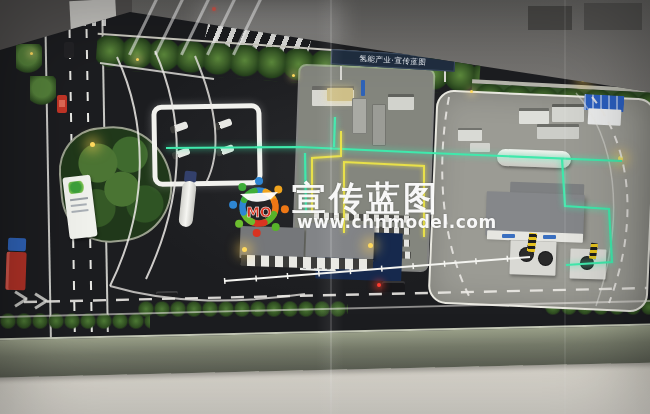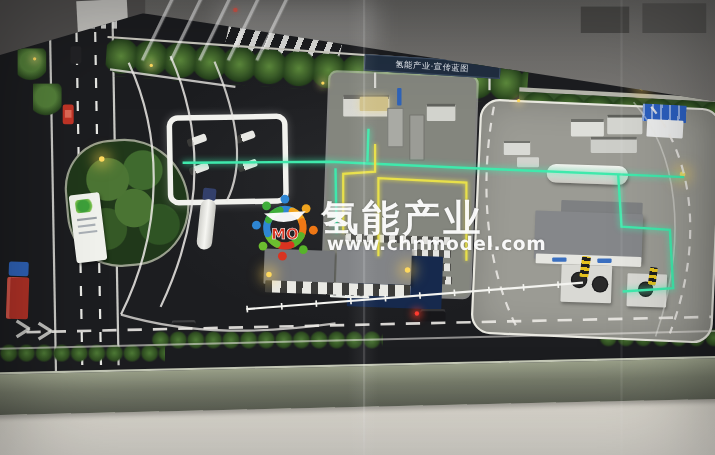--- a/index.html
+++ b/index.html
@@ -280,17 +280,17 @@
         <circle cx="49.7" cy="60.9" r="4" fill="#57b32a"></circle>
         <circle cx="30.7" cy="66.9" r="4" fill="#d93320"></circle>
         <circle cx="13.1" cy="57.7" r="4" fill="#6cbd2f"></circle>
         <circle cx="7.1" cy="38.7" r="4" fill="#2e86d3"></circle>
         <circle cx="16.3" cy="21.1" r="4" fill="#3fae3a"></circle>
       </g>
       <path d="M14,28 L52,26 L45,33 Q33,38 22,34 Z" fill="#ffffff" opacity=".95"></path>
       <text x="33" y="51" text-anchor="middle" font-size="13.5" font-weight="bold" fill="#d93320" stroke="#ffffff" stroke-width="0.5">MO</text>
     </svg>
   </div>
-  <div class="abs wm-title">氢能产业</div>
+  <div class="abs wm-title">宣传蓝图</div>
   <div class="abs wm-url">www.chnmodel.com</div>
 
   <div class="abs vignette"></div>
 </div>
 
 </body></html>

